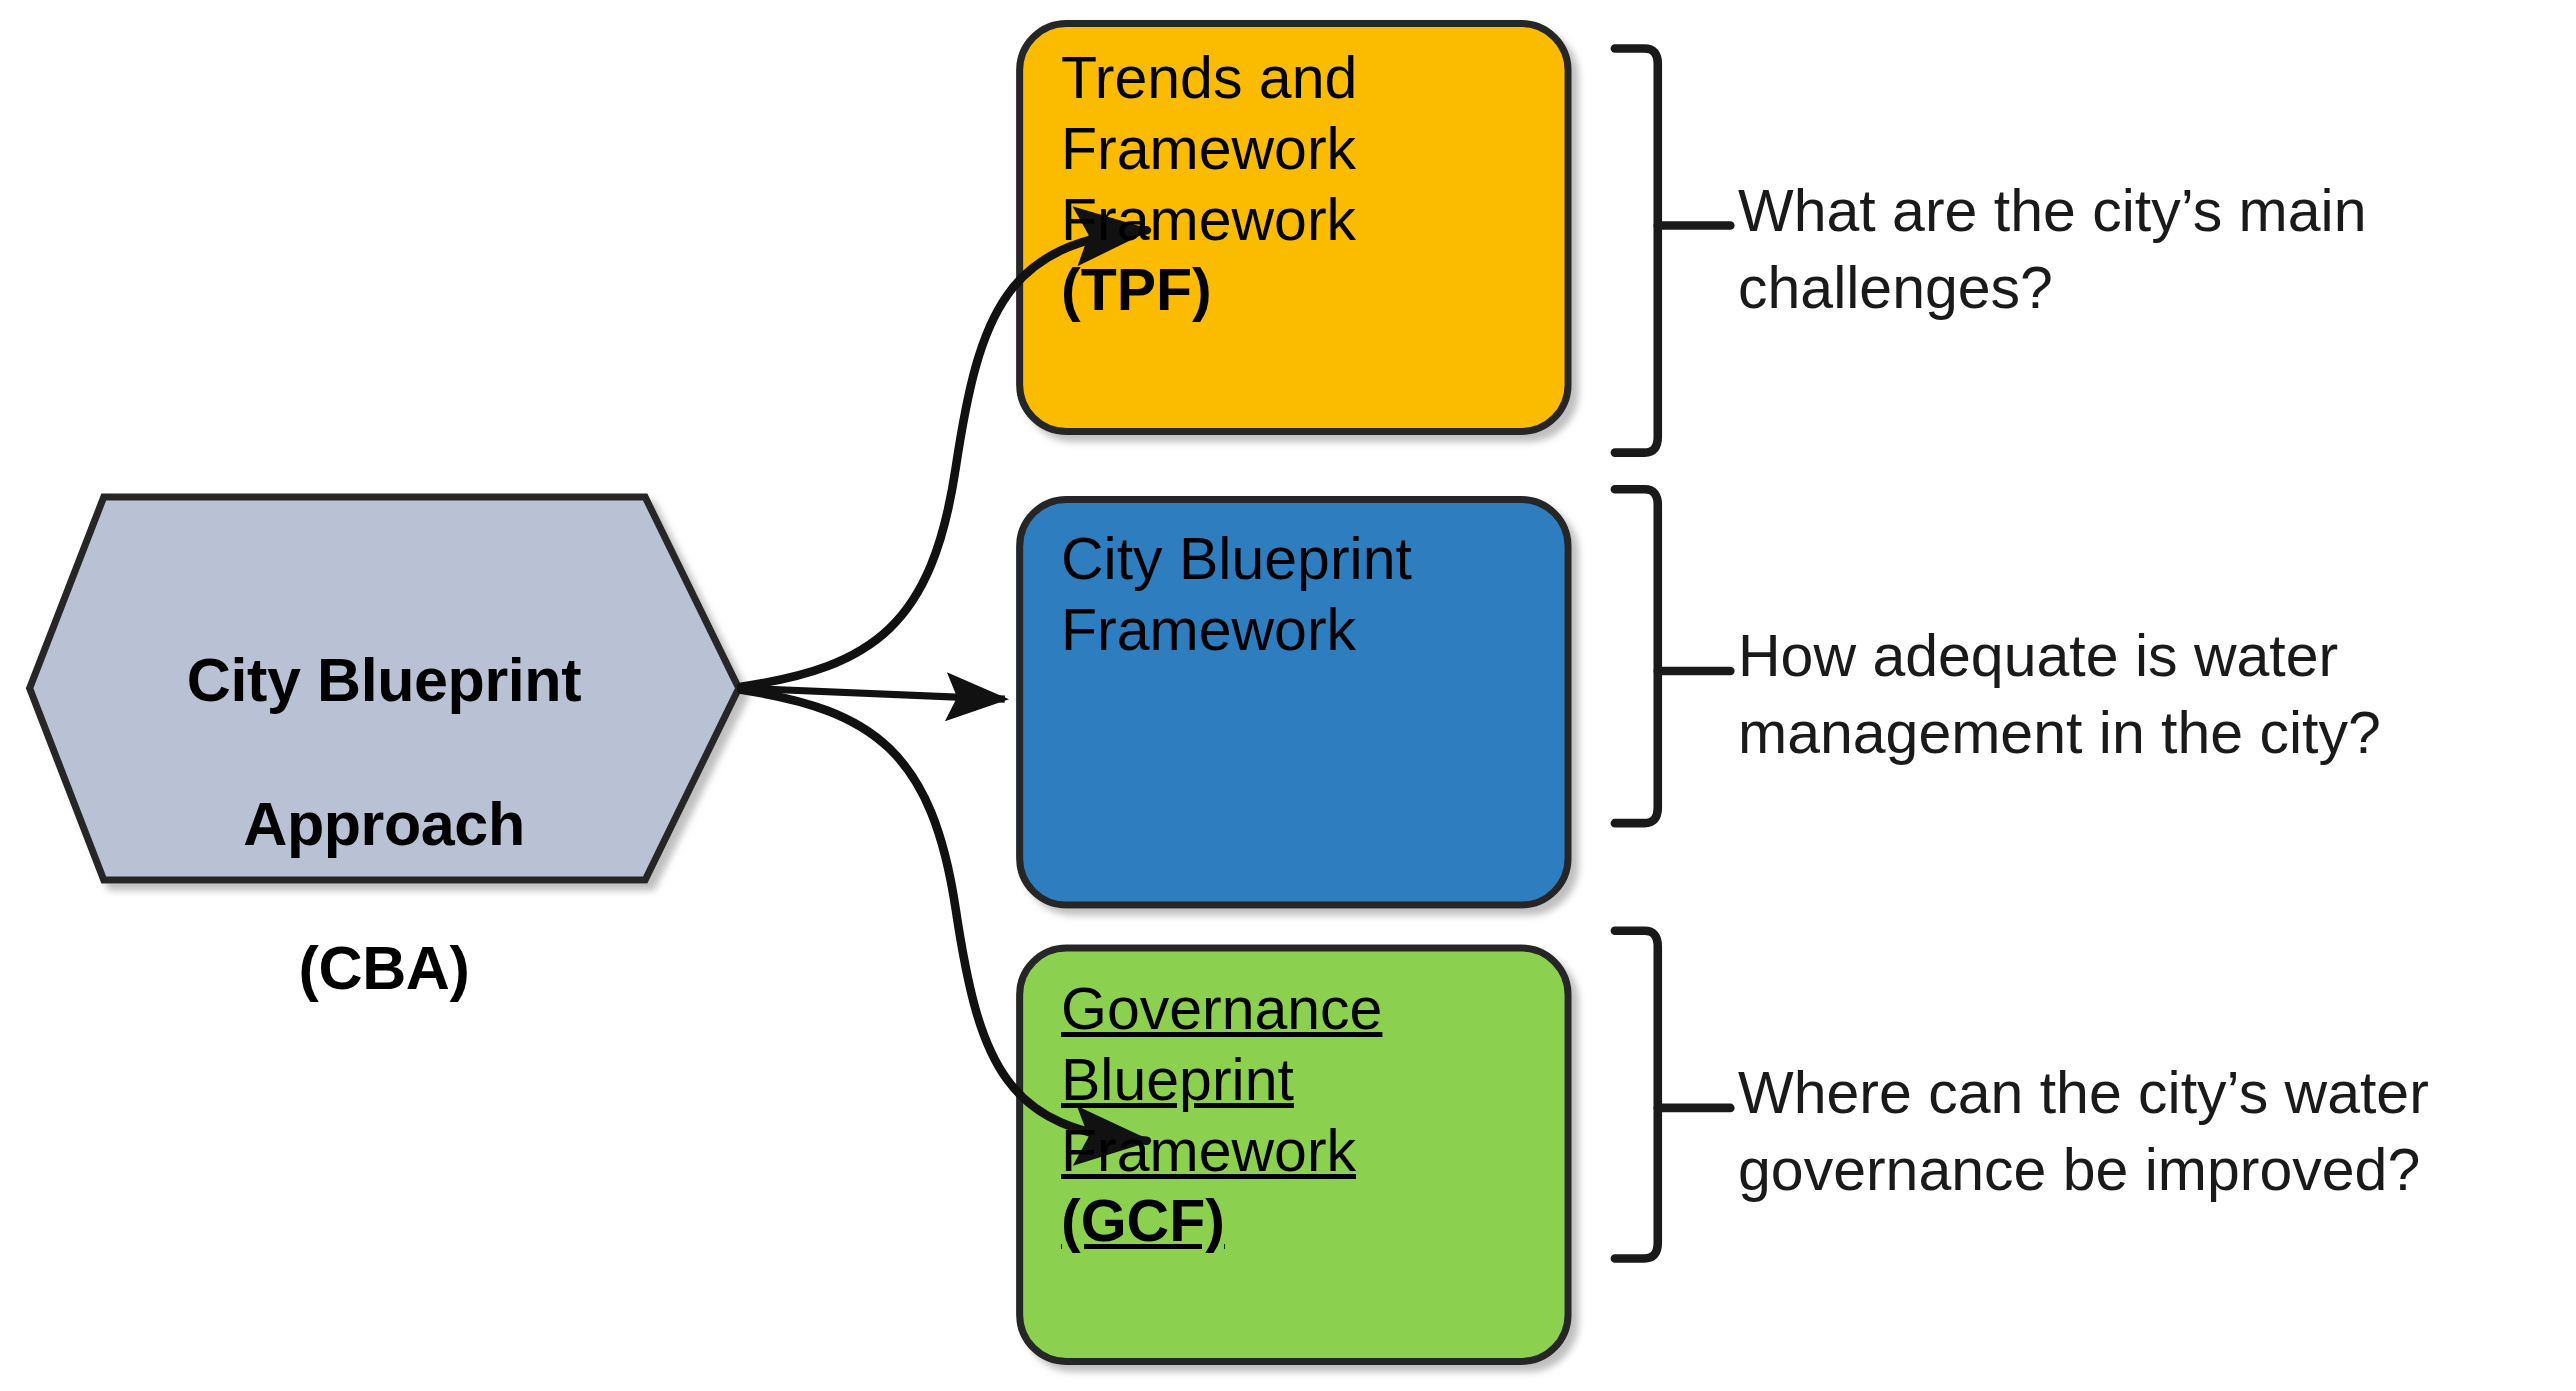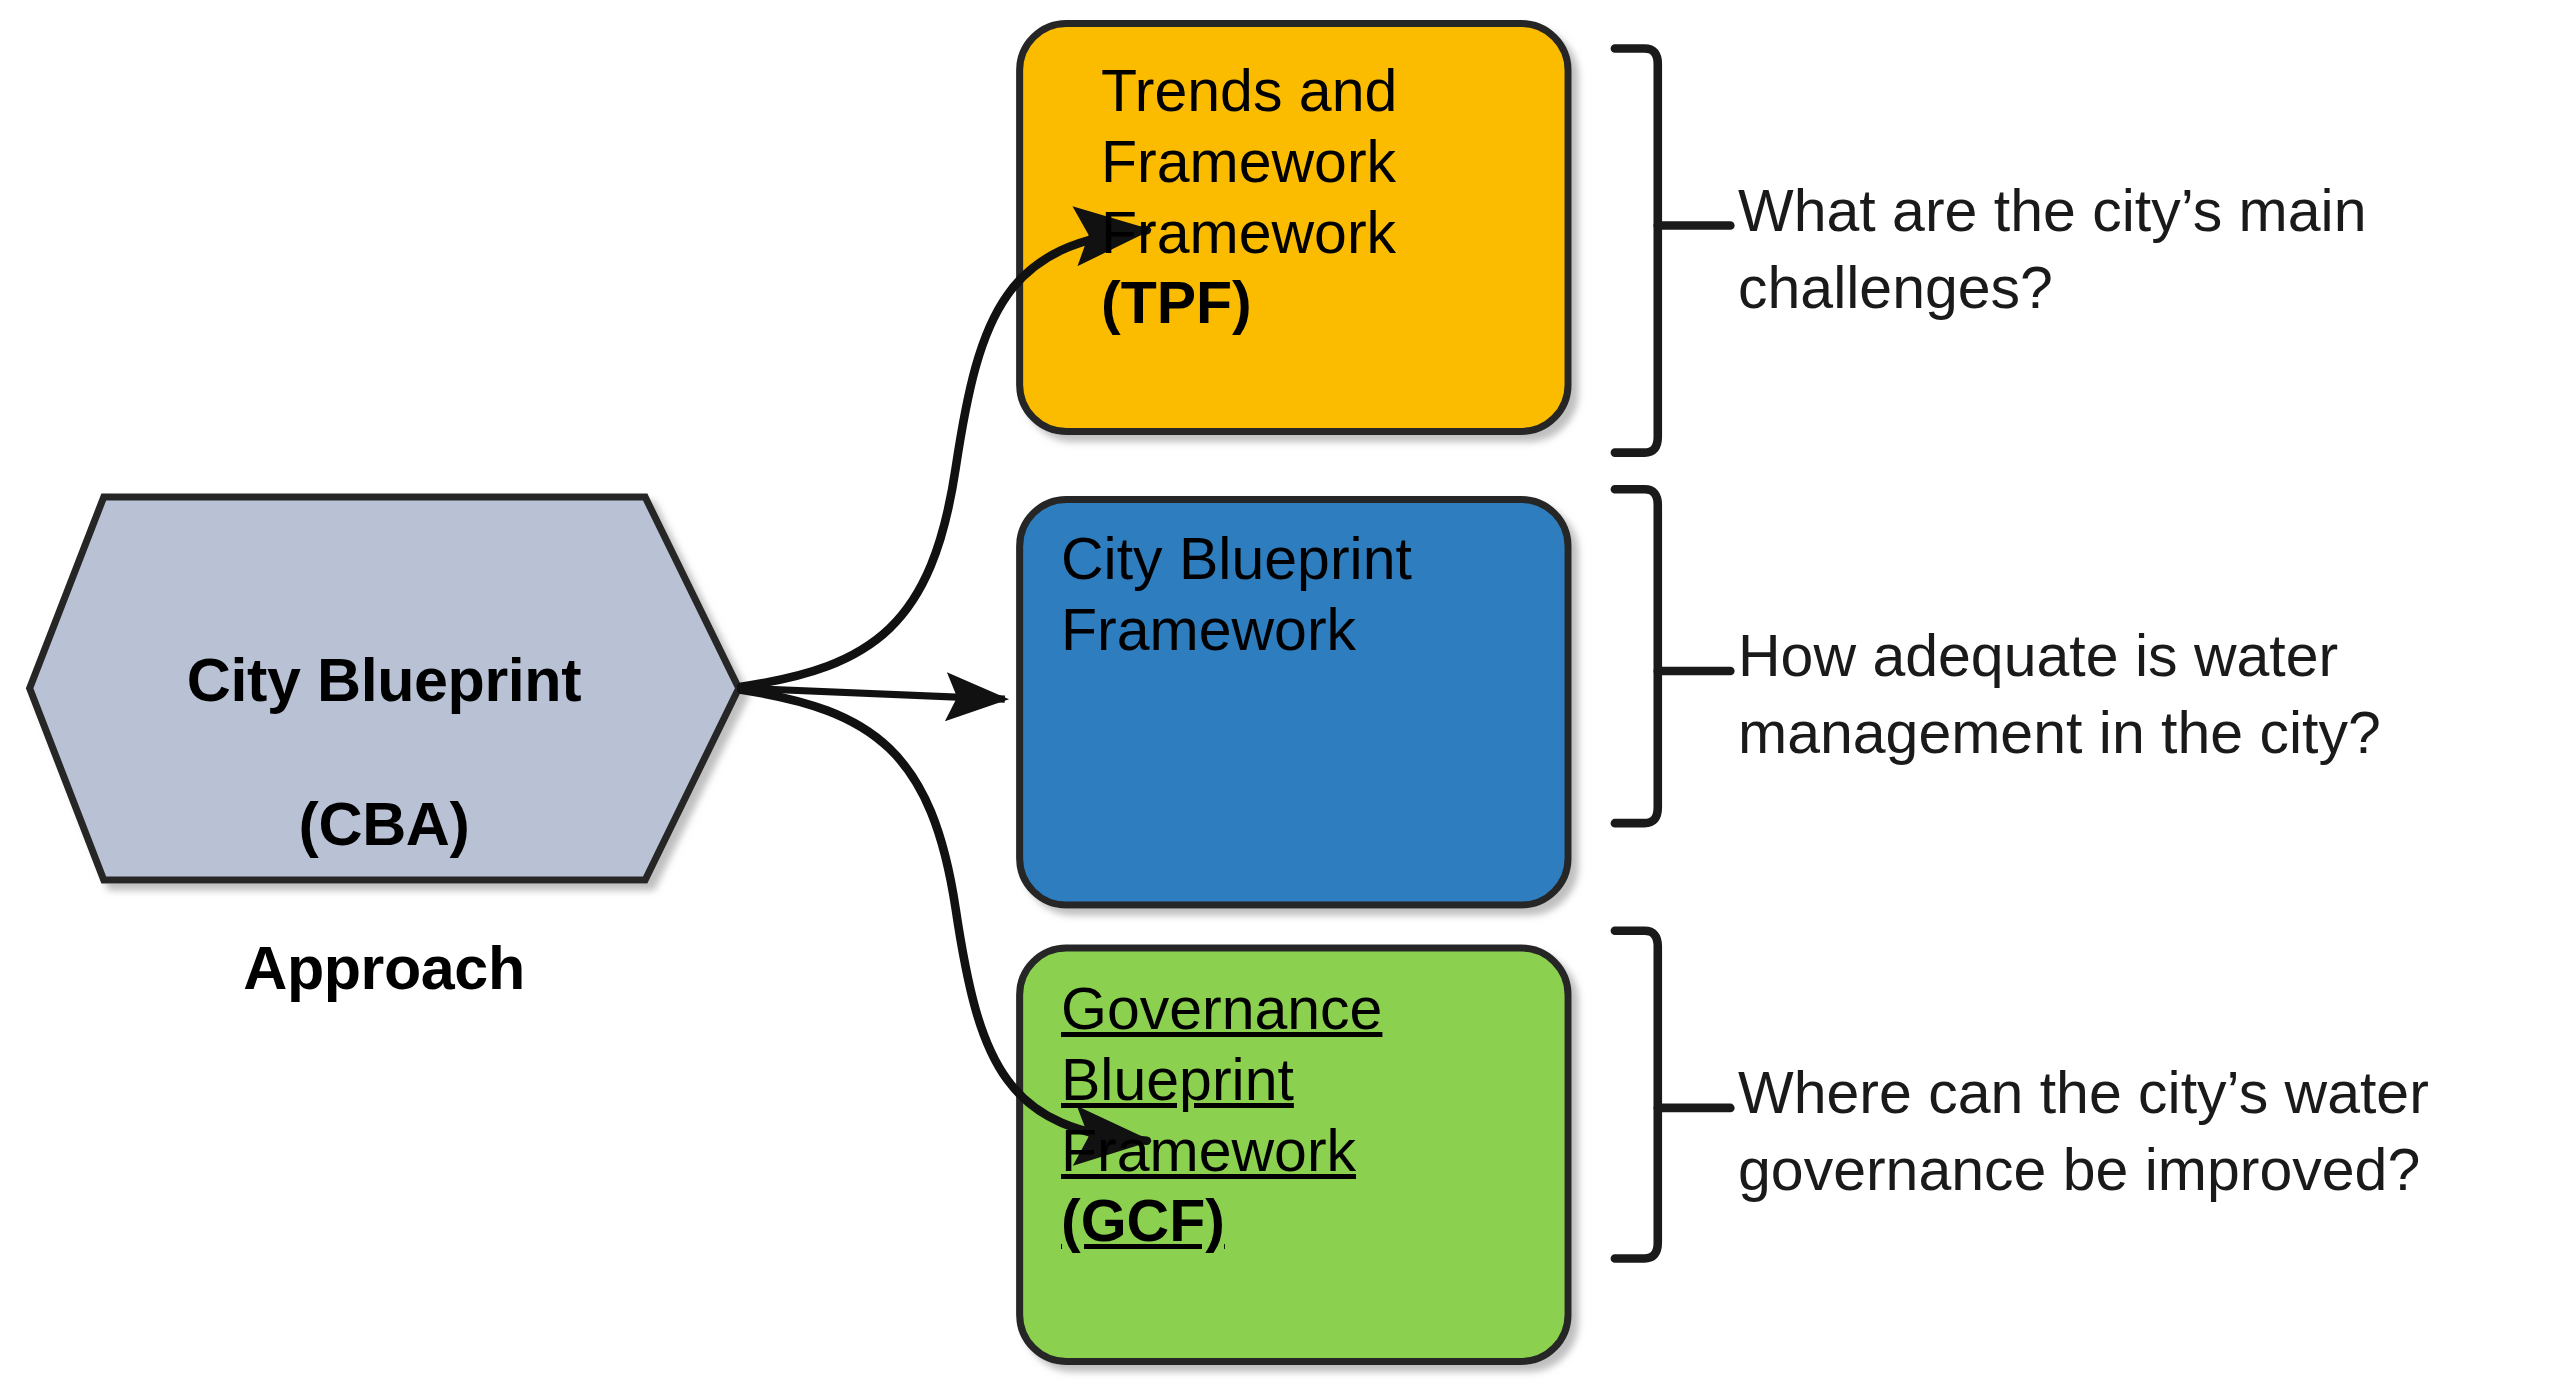--- a/index.html
+++ b/index.html
@@ -45,21 +45,21 @@
     left: 1061px;
     width: 491px;
     text-align: left;
     font-size: 59px;
     color: #000000;
     line-height: 1.20;
   }
   .box-label .acronym {
     font-weight: bold;
   }
-  #tpf-label  { top: 56px; margin-left: 40px; }
+  #tpf-label  { top: 43px; }
   #cbf-label  { top: 524px; }
   #gcf-label  { top: 974px; text-decoration: underline; }
 
   
   .question-text {
     position: absolute;
     left: 1738px;
     width: 843px;
     font-size: 59px;
     color: #1a1a1a;
@@ -107,22 +107,22 @@
 
     <path id="brace-2" d="M 2070,627 L 2108,627 Q 2125,627 2125,647 L 2125,1035 Q 2125,1055 2108,1055 L 2070,1055" fill="none" stroke="#1a1a1a" stroke-width="11" stroke-linecap="round"></path>
     <path id="brace-2-tick" d="M 2125,860 L 2218,860" fill="none" stroke="#1a1a1a" stroke-width="11" stroke-linecap="round"></path>
 
     <path id="brace-3" d="M 2070,1193 L 2108,1193 Q 2125,1193 2125,1213 L 2125,1593 Q 2125,1613 2108,1613 L 2070,1613" fill="none" stroke="#1a1a1a" stroke-width="11" stroke-linecap="round"></path>
     <path id="brace-3-tick" d="M 2125,1420 L 2218,1420" fill="none" stroke="#1a1a1a" stroke-width="11" stroke-linecap="round"></path>
   </svg>
 
   <div id="hex-label" class="node-label">
     <div>City Blueprint</div>
+    <div>Approach</div>
     <div>(CBA)</div>
-    <div>Approach</div>
   </div>
 
   <div id="tpf-label" class="box-label">
     <div>Trends and</div>
     <div>Framework</div>
     <div>Framework</div>
     <div class="acronym">(TPF)</div>
   </div>
 
   <div id="cbf-label" class="box-label">

